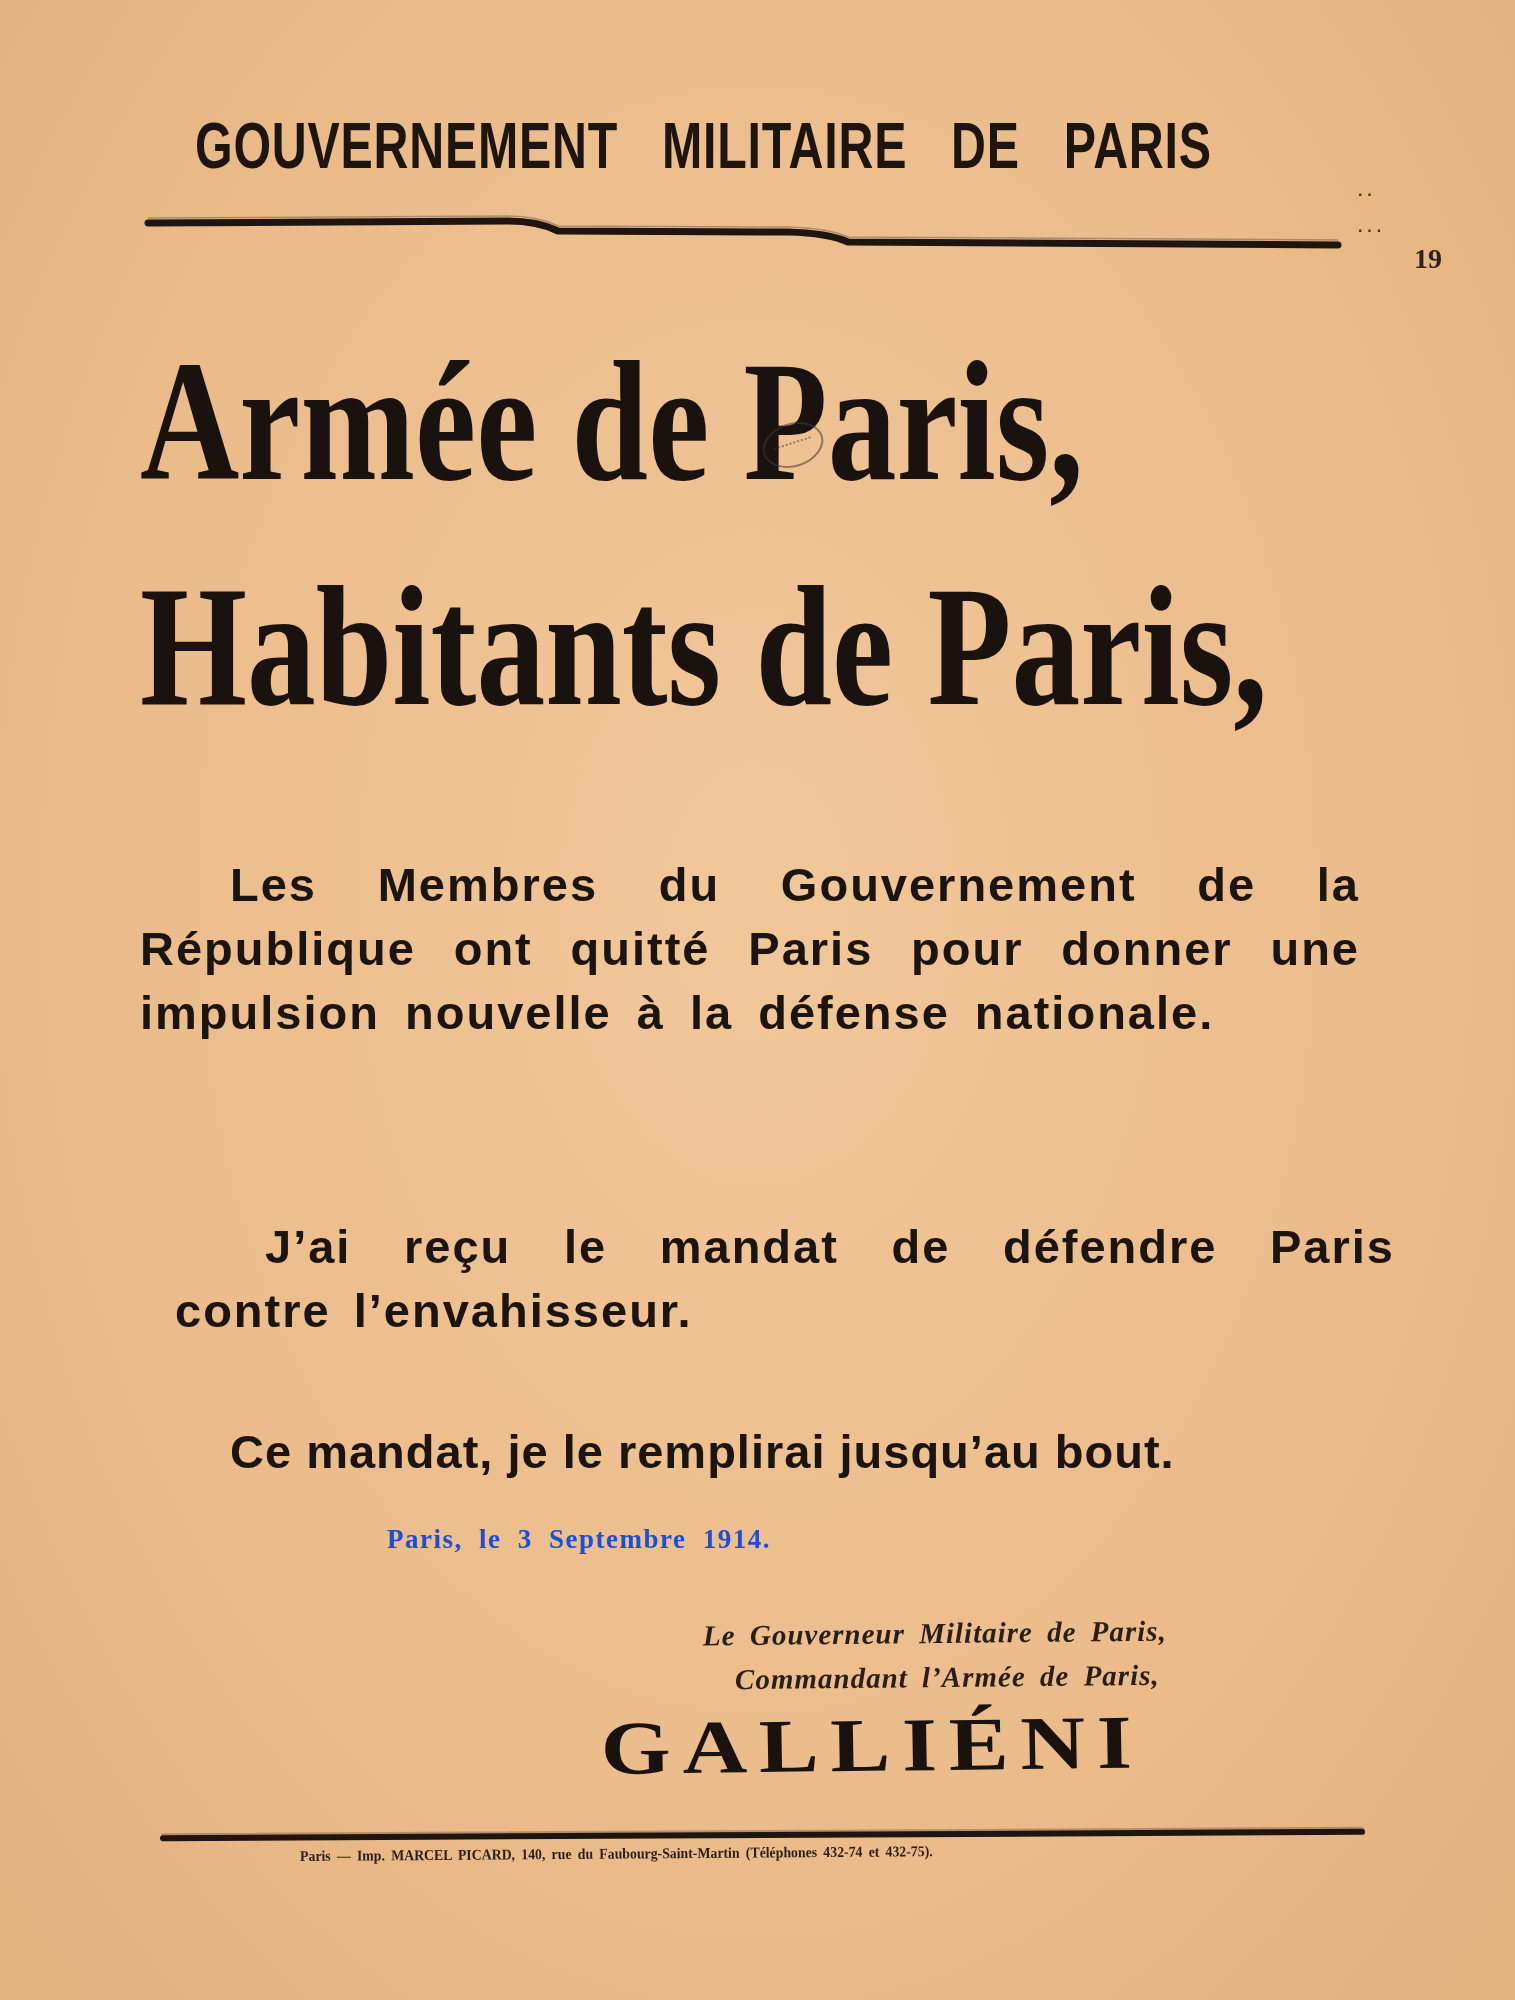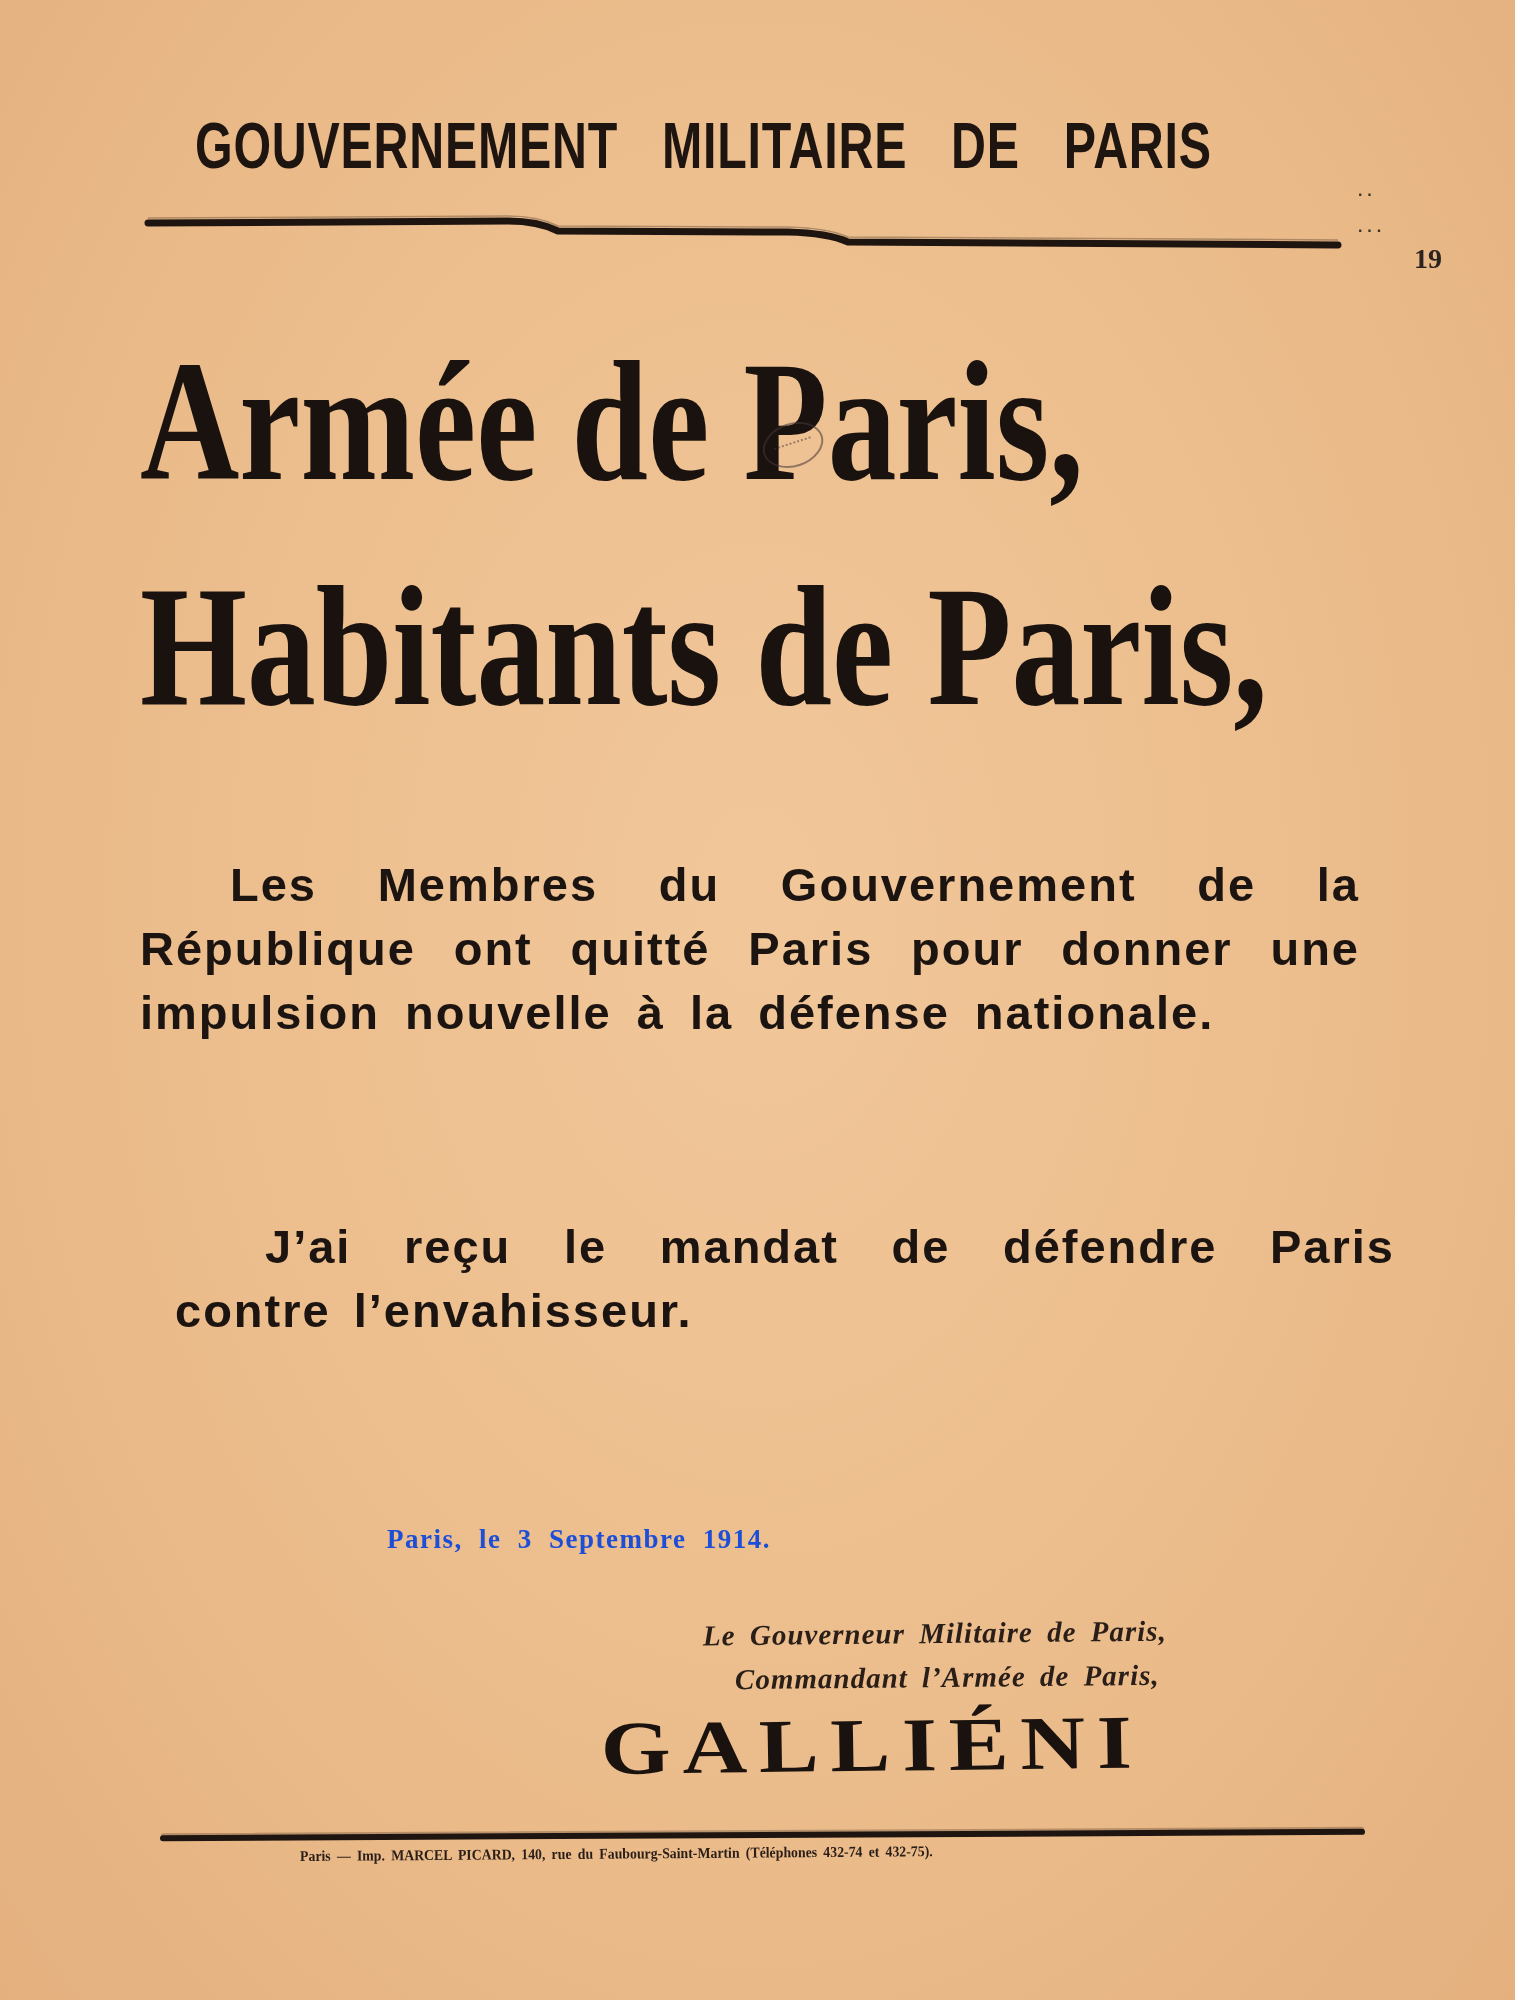--- a/index.html
+++ b/index.html
@@ -123,20 +123,21 @@
   <span class="dots a">··</span>
   <span class="dots b">···</span>
   <div class="sheet-number">19</div>
 
   <div class="headline l1">Armée de Paris,</div>
   <div class="stamp"></div>
   <div class="headline l2">Habitants de Paris,</div>
 
   <div class="body-para p1"><span class="indent"></span><span>Les Membres du Gouvernement de la République ont quitté Paris pour donner une impulsion nouvelle à la défense nationale.</span></div>
   <div class="body-para p2"><span class="indent"></span><span>J’ai reçu le mandat de défendre Paris contre l’envahisseur.</span></div>
+  <div class="body-para p3"><span class="indent"></span><span>Ce mandat, je le remplirai jusqu’au bout.</span></div>
 
   <div class="date-line">Paris, le 3 Septembre 1914.</div>
   <div class="signature-title sig1">Le Gouverneur Militaire de Paris,</div>
   <div class="signature-title sig2">Commandant l’Armée de Paris,</div>
   <div class="signature-name">GALLIÉNI</div>
 
   <div class="rule-bottom"></div>
   <div class="imprint">Paris — Imp. MARCEL PICARD, 140, rue du Faubourg-Saint-Martin (Téléphones 432-74 et 432-75).</div>
 
 </div>

